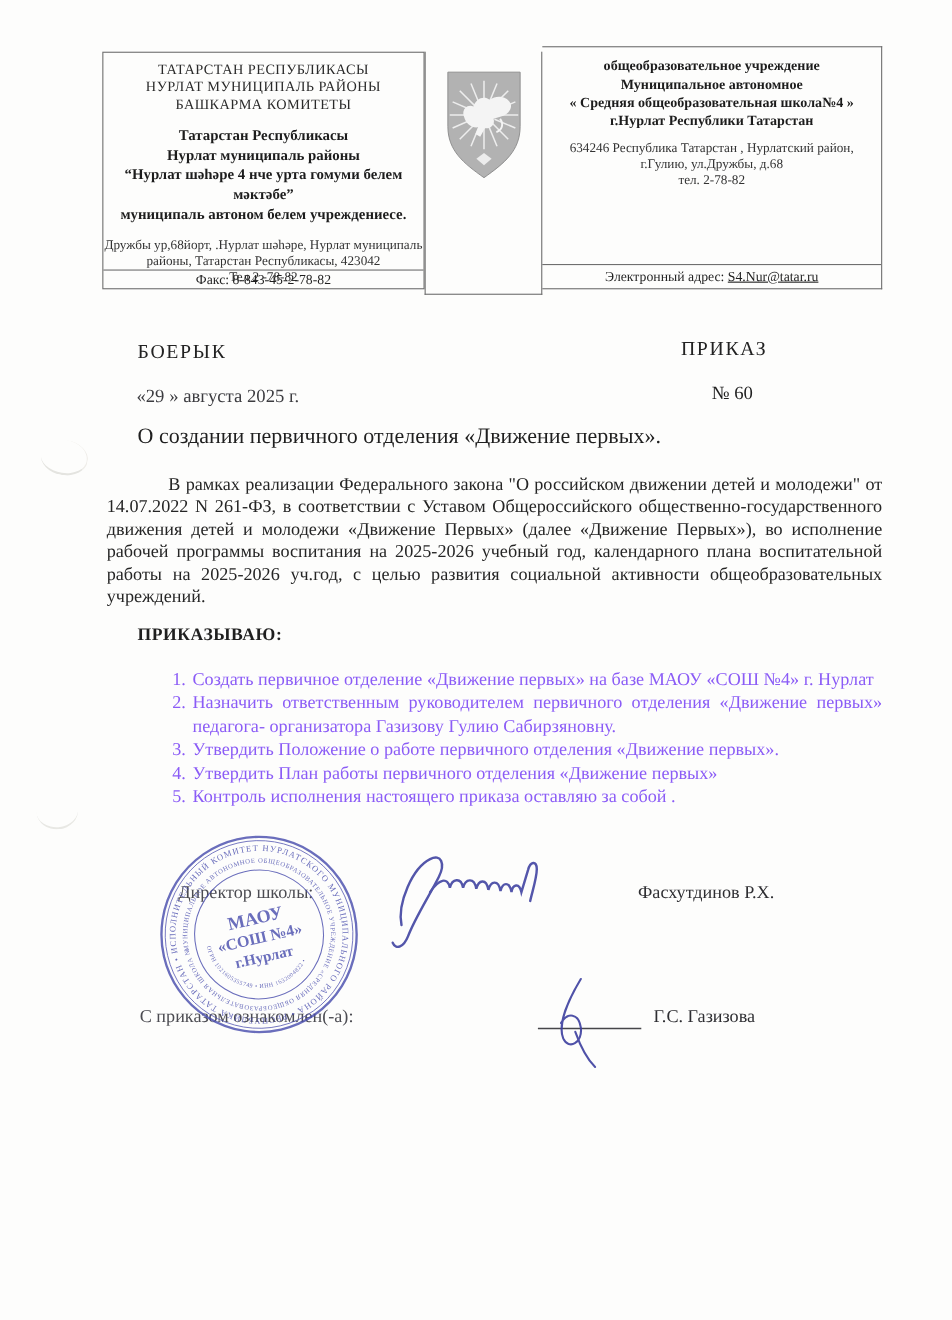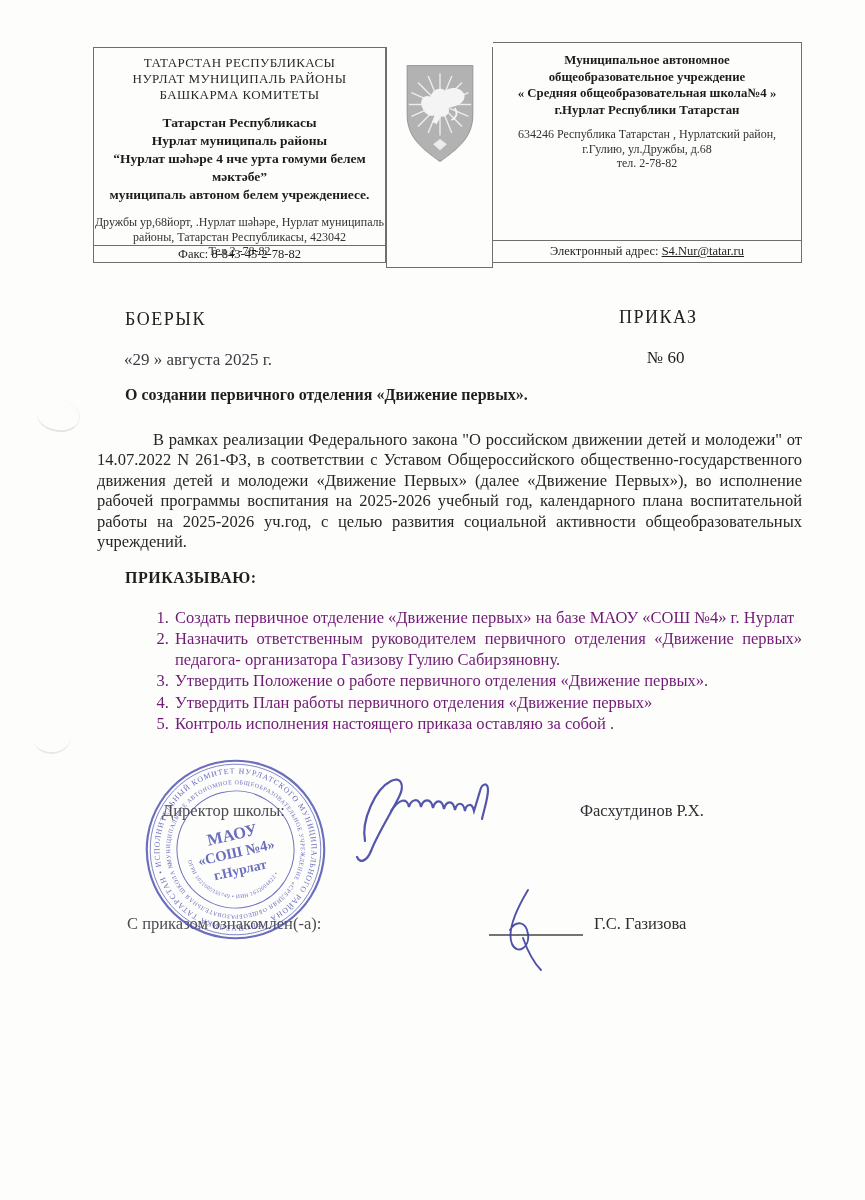--- a/index.html
+++ b/index.html
@@ -27,26 +27,26 @@
   #hdr-right .h-top{padding-top:4px;font-size:13px;line-height:16.5px;}
   #hdr-right .h-bold{margin-top:9px;font-size:12.8px;line-height:16.5px;}
   #hdr-right .h-addr{margin-top:9px;}
   #emblem{display:block;margin:16px auto 0;}
   
   .doctype{font-size:18px;letter-spacing:1.5px;color:#222;}
   #doctype-left{left:120px;top:309px;}
   #doctype-right{left:614px;top:307px;}
   #date-line{left:119px;top:350px;font-size:17px;color:#3c3c40;}
   #order-no{left:642px;top:348px;font-size:17px;}
-  #subject{left:120px;top:386px;font-size:16px;font-weight:bold;}
+  #subject{left:120px;top:386px;font-size:20px;font-weight:normal;}
   #body-par{left:92px;top:430px;width:705px;font-size:16.5px;line-height:20.4px;
             text-align:justify;text-indent:56px;color:#252525;}
   #command{left:120px;top:569px;font-size:16px;font-weight:bold;letter-spacing:.5px;}
   #order-list{left:92px;top:608px;width:629px;padding-left:76px;margin:0;
-              font-size:16.5px;line-height:20.4px;text-align:justify;color:#701a75;}
+              font-size:16.5px;line-height:20.4px;text-align:justify;color:#8b5cf6;}
   #order-list li{margin:0 0 1px 0;padding-left:2px;}
   
   .sig-label{font-size:16.5px;color:#4c4c52;}
   .sig-name{font-size:16.5px;color:#2e2e32;}
   #director-label{left:157px;top:801px;z-index:1;}
   #director-name{left:575px;top:801px;}
   #ack-label{left:122px;top:914px;}
   #ack-name{left:589px;top:914px;}
   #stamp{left:133px;top:752px;z-index:2;opacity:.82;}
   #sig-director{left:342px;top:763px;z-index:3;}
@@ -106,22 +106,22 @@
           <line x1="56" y1="43.4" x2="78" y2="34.3"></line>
       </g>
       <path d="M24,50 C21,43 27,36 34,39 C36,31 45,27 51,32 C59,26 70,29 73,36 C75,42 70,48 62,50 L55,52 C57,58 52,63 46,62 L41,71 36,68 39,61 C31,62 26,57 24,50 Z" fill="#f4f4f4"></path>
       <path d="M62,52 C66,58 64,64 58,66" stroke="#f4f4f4" stroke-width="2" fill="none"></path>
       <path d="M45,88 L53,94 45,101 37,94 Z" fill="#ececec"></path>
     </svg>
   </div>
 
   <div class="abs hdr-box" id="hdr-right">
     <div class="h-bold">
+      <div>общеобразовательное  учреждение</div>
       <div>Муниципальное  автономное</div>
-      <div>общеобразовательное  учреждение</div>
       <div>« Средняя  общеобразовательная  школа№4 »</div>
       <div>г.Нурлат Республики Татарстан</div>
     </div>
     <div class="h-addr">
       <div>634246  Республика Татарстан , Нурлатский район,</div>
       <div>г.Гулию, ул.Дружбы, д.68</div>
       <div>тел. 2-78-82</div>
     </div>
     <div class="h-bottomrow" id="email-row"><span>Электронный адрес: </span><span class="underlined">S4.Nur@tatar.ru</span></div>
   </div>

